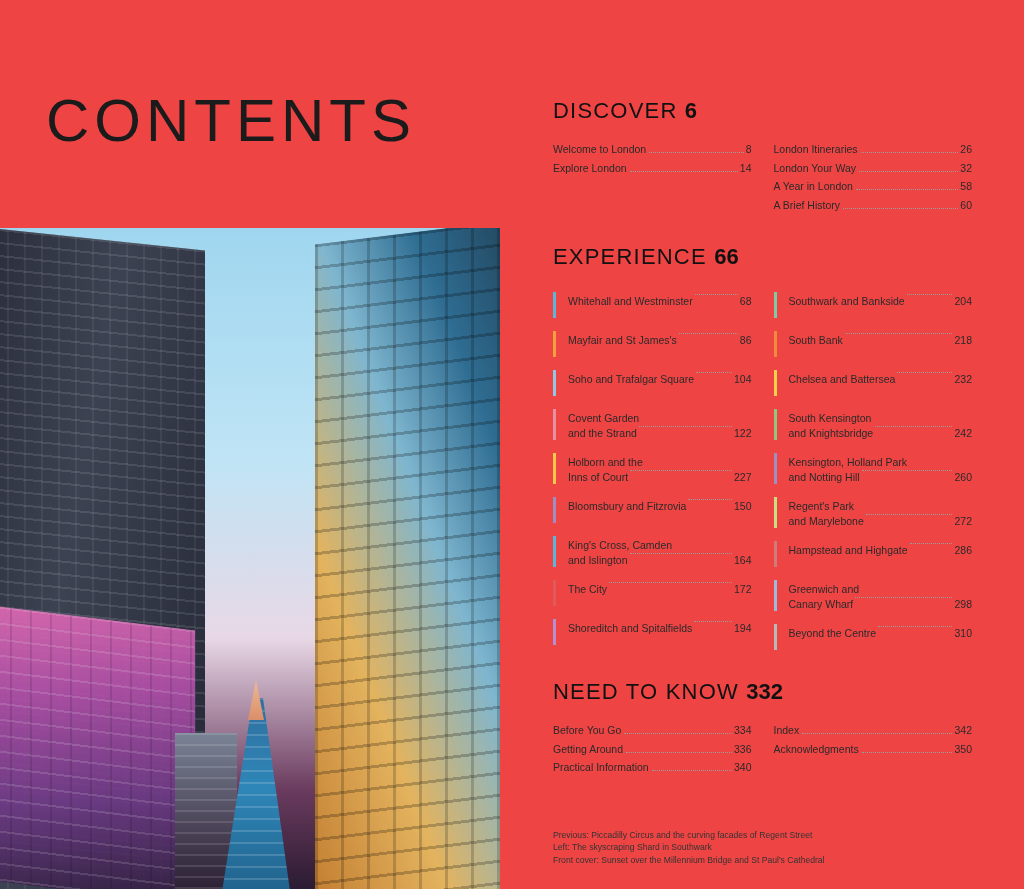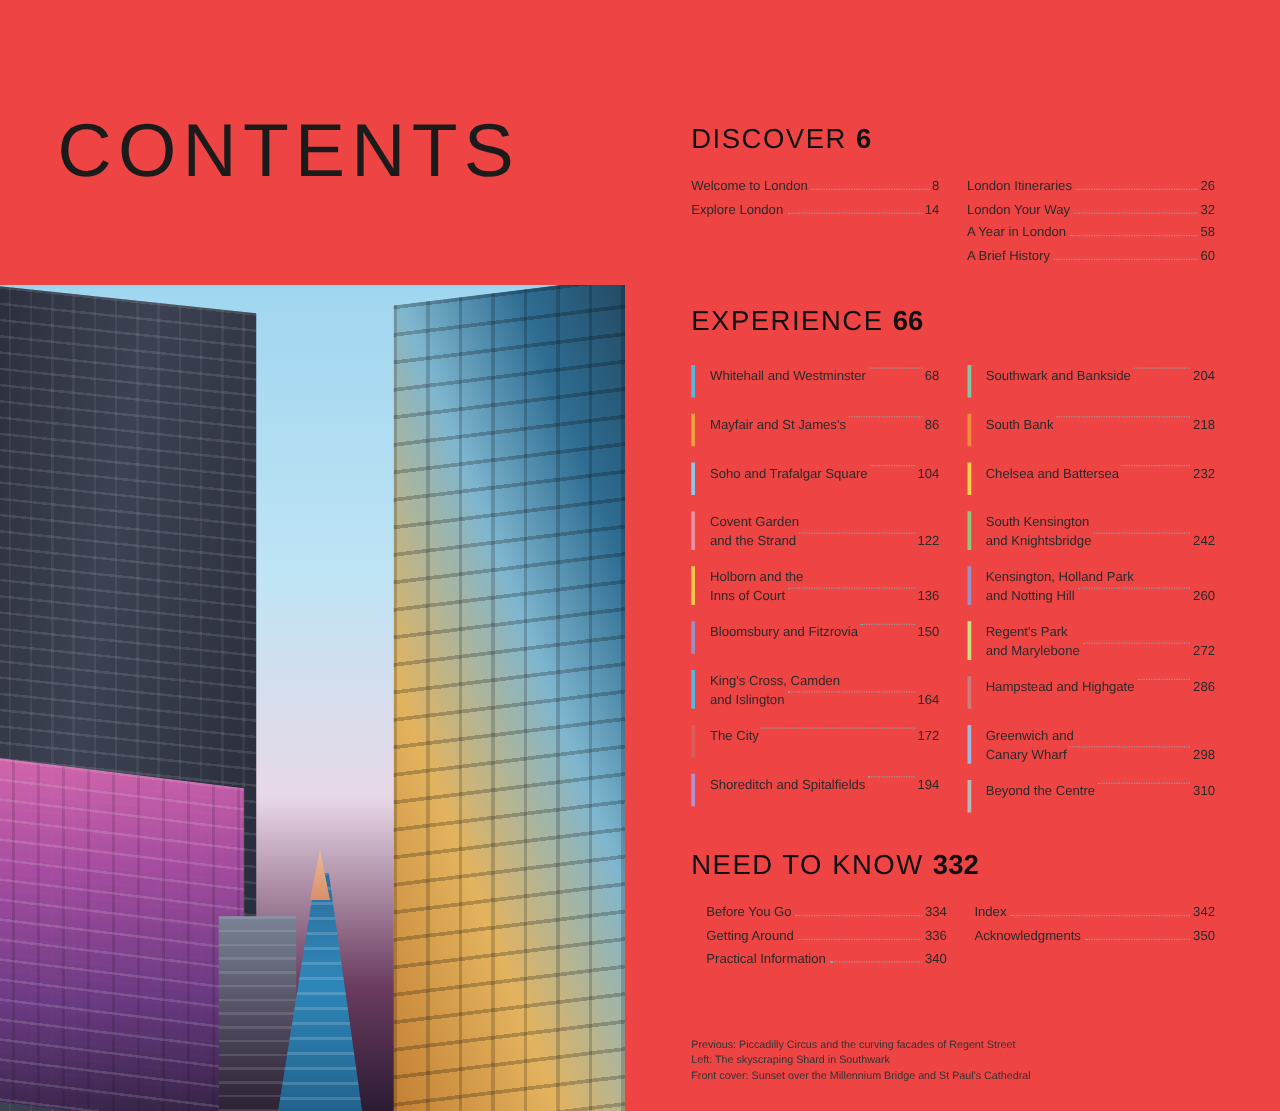--- a/index.html
+++ b/index.html
@@ -308,21 +308,21 @@
           </div>
         </div>
 
         <div class="exp-item">
           <div class="exp-bar" id="b-l4" style="background: rgb(242, 200, 75);"></div>
           <div class="exp-text">
             <div class="exp-first">Holborn and the</div>
             <div class="exp-line">
               <span class="label">Inns of Court</span>
               <span class="dots"></span>
-              <span class="pg">136</span>
+              <span class="pg">227</span>
             </div>
           </div>
         </div>
 
         <div class="exp-item">
           <div class="exp-bar" id="b-l5" style="background: rgb(155, 143, 196);"></div>
           <div class="exp-text">
             <div class="exp-line">
               <span class="label">Bloomsbury and Fitzrovia</span>
               <span class="dots"></span>
@@ -473,21 +473,21 @@
         </div>
 
       </div>
     </div>
 
     <div class="section-head" style="margin-top:16px;">
       <span>NEED TO KNOW</span>
       <span class="num">332</span>
     </div>
 
-    <div class="simple-cols" style="margin-top:16px;margin-left:12px;">
+    <div class="simple-cols" style="margin-top:16px;">
       <div class="col">
         <div class="entry">
           <span class="label">Before You Go</span>
           <span class="dots"></span>
           <span class="pg">334</span>
         </div>
         <div class="entry">
           <span class="label">Getting Around</span>
           <span class="dots"></span>
           <span class="pg">336</span>

